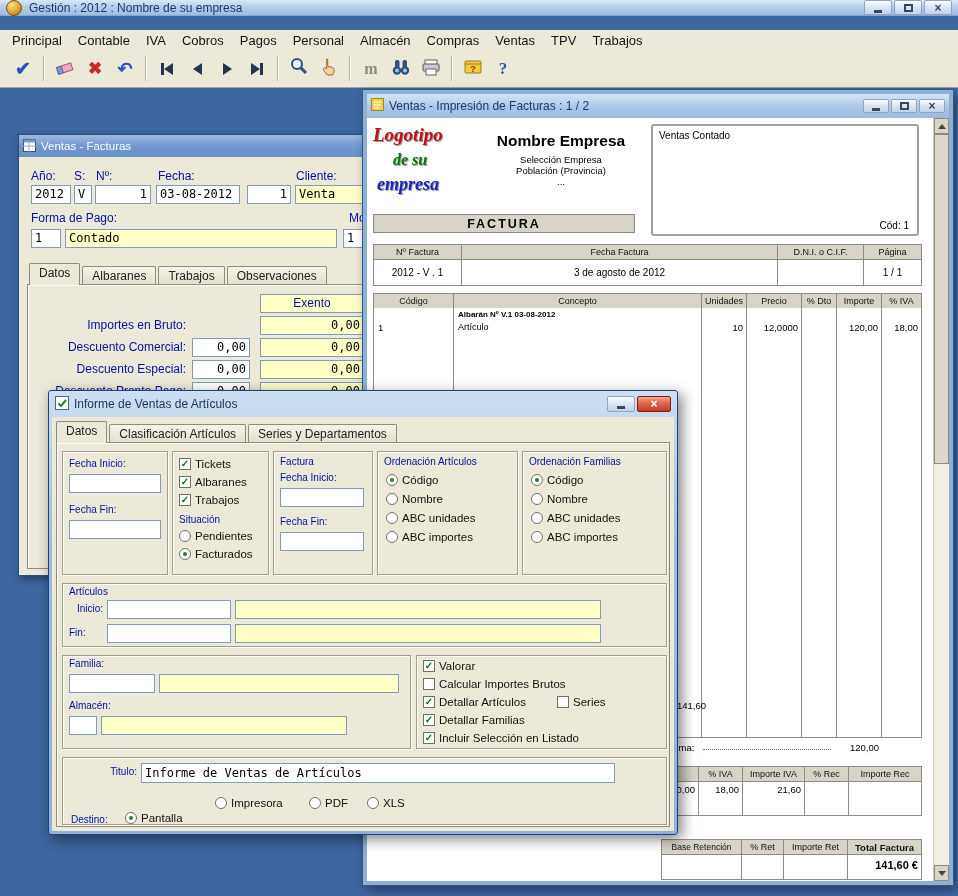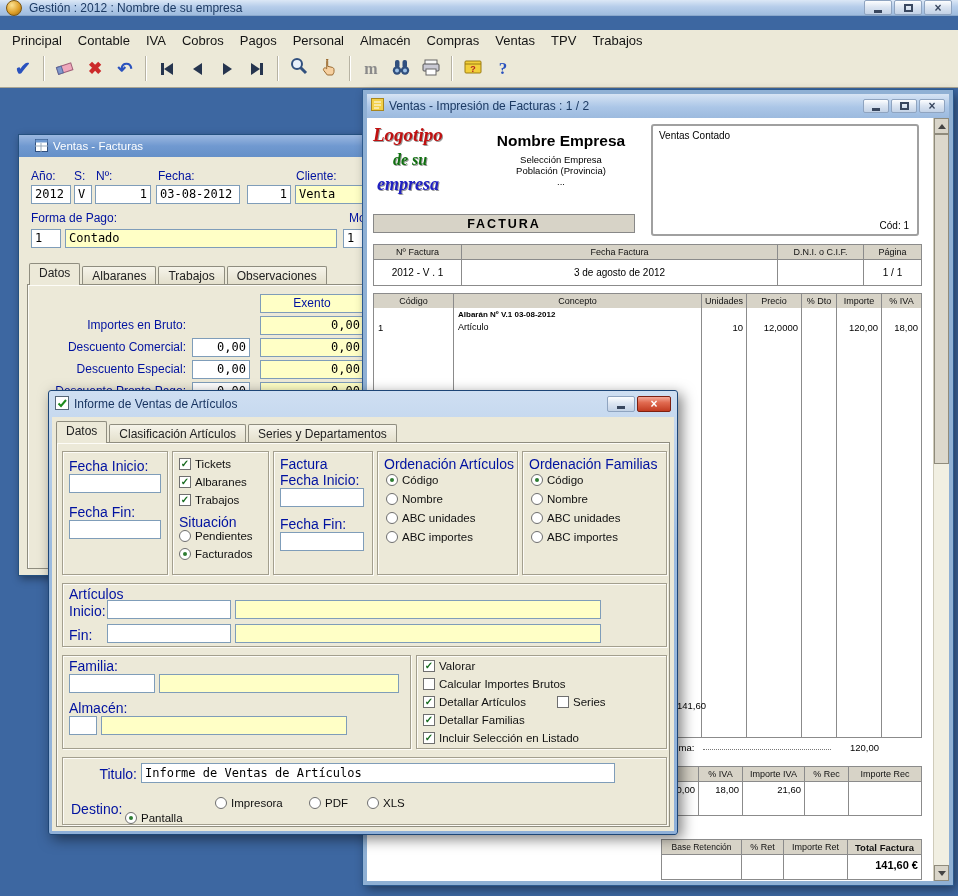--- a/index.html
+++ b/index.html
@@ -25,31 +25,31 @@
 .g-undo{color:#2a52be;font-size:18px;font-weight:bold;}
 .g-m{color:#8a8a8a;font-size:16px;font-weight:bold;font-family:"Liberation Serif",serif;}
 .g-q{color:#2a52be;font-size:17px;font-weight:bold;font-family:"Liberation Serif",serif;}
 .tri-l{width:0;height:0;border-top:6px solid transparent;border-bottom:6px solid transparent;border-right:9px solid #26354f;}
 .tri-r{width:0;height:0;border-top:6px solid transparent;border-bottom:6px solid transparent;border-left:9px solid #26354f;}
 .nbar{width:3px;height:12px;background:#26354f;}
 #client{position:absolute;left:0;top:88px;width:958px;height:808px;background:#3d67a1;}
 
 
 .window{position:absolute;background:#ece9d8;border:1px solid #24507f;box-shadow:2px 3px 8px rgba(0,0,0,.4);}
-.cw-tb{height:22px;background:linear-gradient(180deg,#9cb8e0,#7099d0 50%,#6590c8);display:flex;align-items:center;gap:5px;padding:0 16px;color:#fff;font-size:11.5px;}
+.cw-tb{height:22px;background:linear-gradient(180deg,#9cb8e0,#7099d0 50%,#6590c8);display:flex;align-items:center;gap:5px;padding:0 4px;color:#fff;font-size:11.5px;}
 .imp-tb{height:24px;background:linear-gradient(180deg,#d7e4f4,#abc6e7 55%,#9cbade);display:flex;align-items:center;gap:5px;padding:0 4px;color:#1c3a63;font-size:12px;}
 .imp-tb .wbtn{width:26px;height:14px;}
 
 
 .inp{position:absolute;background:#fff;border:1px solid #7f9db9;font-family:"DejaVu Sans Mono",monospace;font-size:12px;color:#000;height:19px;line-height:16px;padding:0 3px;overflow:hidden;white-space:nowrap;}
 .inp.y{background:#ffffc6;}
 .inp.r{text-align:right;}
 .inp.c{text-align:center;color:#0012a0;font-family:"Liberation Sans",sans-serif;}
 .lbl{position:absolute;color:#0012a0;font-size:12px;white-space:nowrap;}
-.lbl.sm{font-size:14px;}
+.lbl.sm{font-size:10px;}
 .vlbl{position:absolute;font-size:9.5px;color:#000;white-space:nowrap;}
 
 
 .tabs{position:absolute;display:flex;align-items:flex-end;height:22px;}
 .tab{border:1px solid #8f8d7f;border-bottom:none;background:linear-gradient(180deg,#f6f4ea,#e2deca);padding:2px 9px 0;font-size:12px;color:#222;height:19px;margin-right:2px;border-radius:2px 2px 0 0;}
 .tab.active{background:#ece9d8;height:22px;z-index:3;}
 .tabpanel{position:absolute;border:1px solid #8f8d7f;background:#ece9d8;box-shadow:inset 1px 1px 0 #fdfcf7;}
 
 
 .grp{position:absolute;border:1px solid #a39f8e;box-shadow:inset 1px 1px 0 #fdfcf7,1px 1px 0 #fdfcf7;}
@@ -531,21 +531,21 @@
               <span class="box">
                 <span class="mark">✓</span>
               </span>
               <span>Incluir Selección en Listado</span>
             </div>
         </div>
 
         <div class="grp" style="left:5px;top:314px;width:605px;height:68px;">
           <span class="lbl sm" style="left:30px;top:8px;width:44px;text-align:right;">Titulo:</span>
           <div class="inp" style="left:78px;top:5px;width:474px;height:20px;line-height:18px;">Informe de Ventas de Artículos</div>
-          <span class="lbl sm" style="left:8px;top:43px;">Destino:</span>
+          <span class="lbl sm" style="left:8px;top:56px;">Destino:</span>
           <div class="rad on" style="left:62px;top:54px;">
               <span class="circ"></span>
               <span>Pantalla</span>
             </div>
           <div class="rad" style="left:152px;top:39px;">
               <span class="circ"></span>
               <span>Impresora</span>
             </div>
           <div class="rad" style="left:246px;top:39px;">
               <span class="circ"></span>

